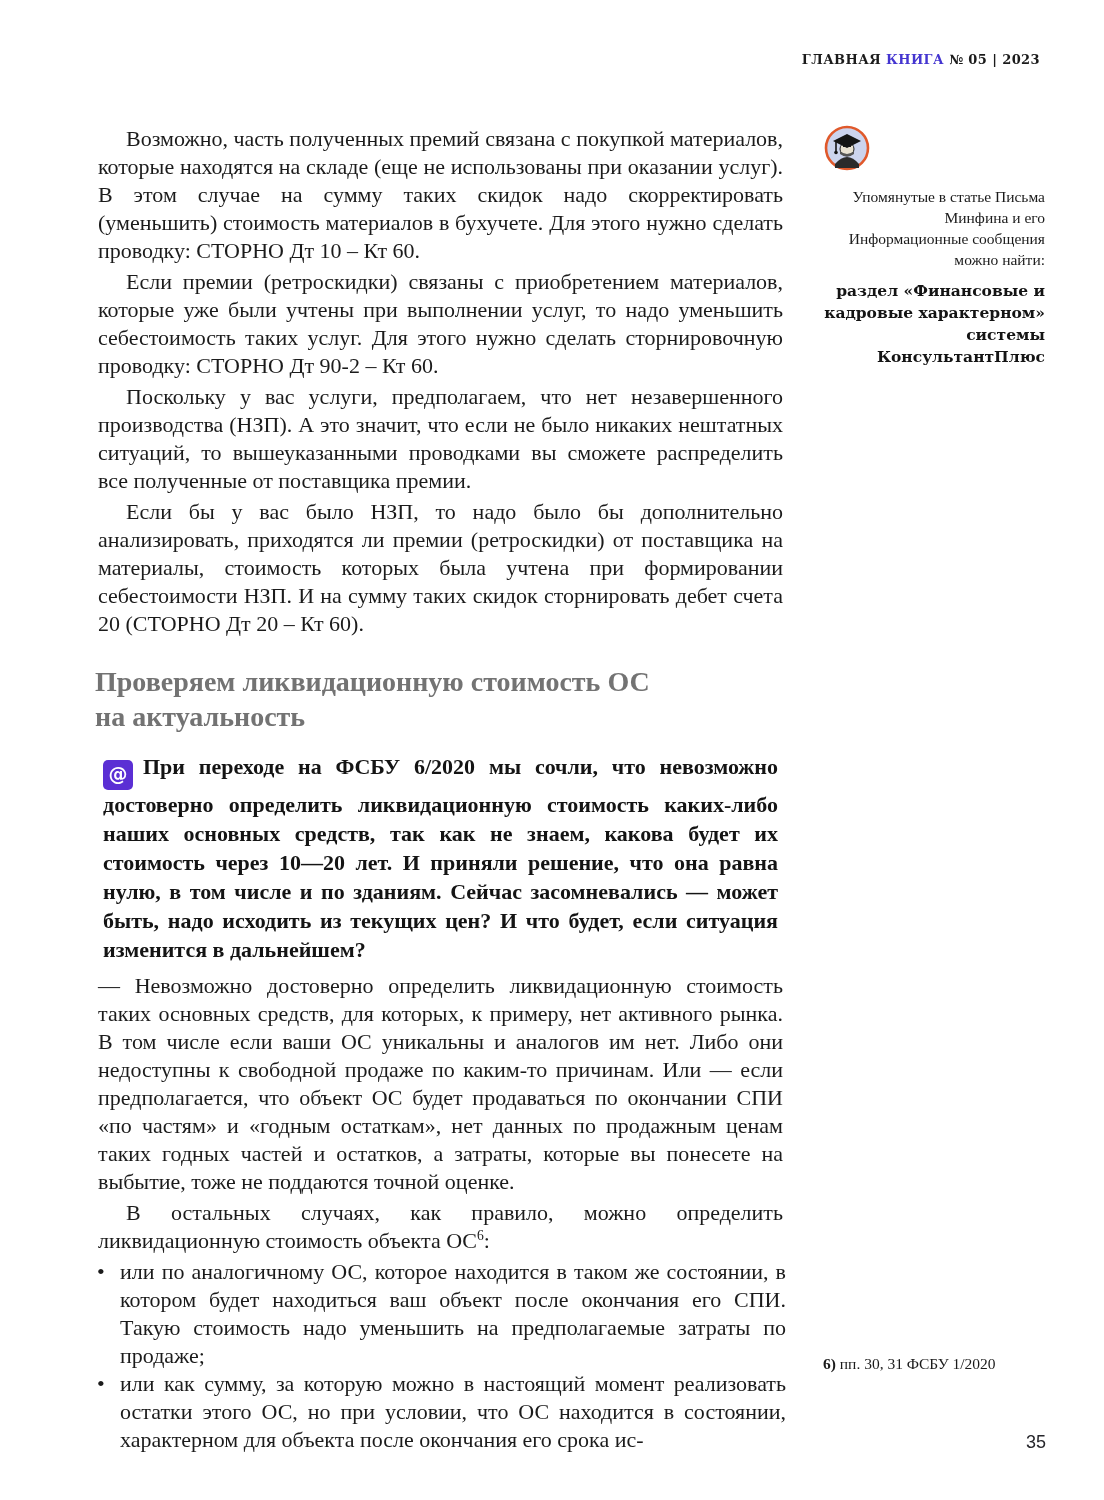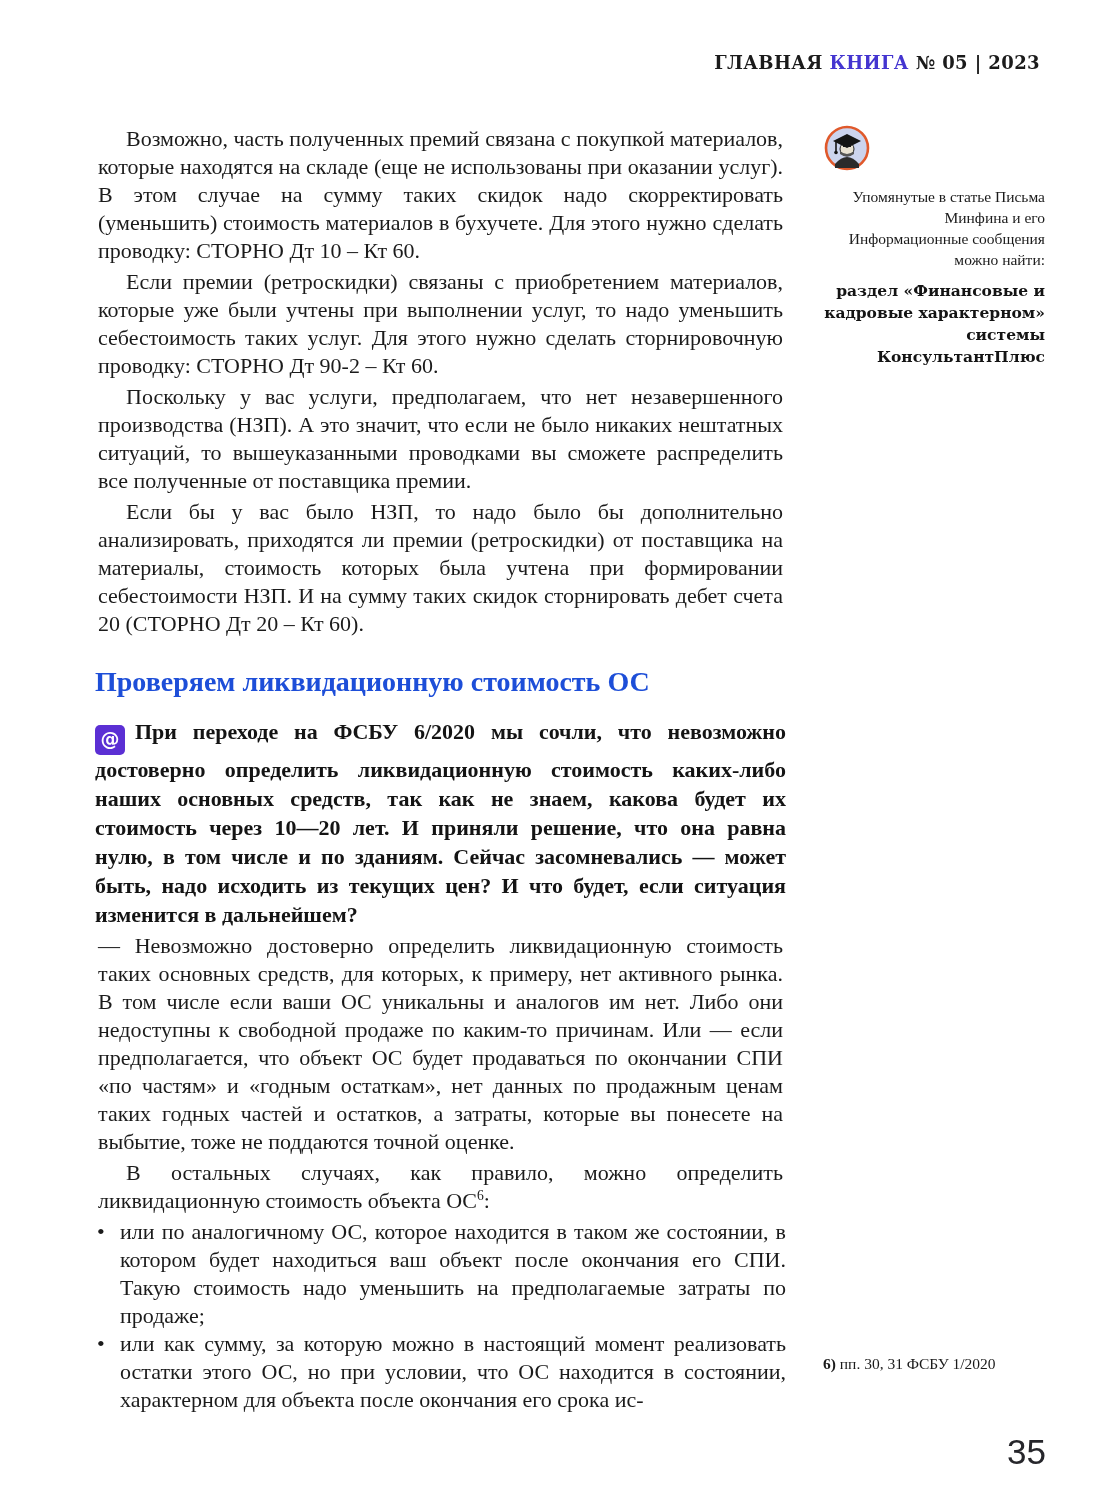--- a/index.html
+++ b/index.html
@@ -14,21 +14,21 @@
     overflow: hidden;
   }
 
   
   .header {
     position: absolute;
     top: 52px;
     right: 64px;
     font-family: "DejaVu Serif", serif;
     font-weight: bold;
-    font-size: 18px;
+    font-size: 13px;
     letter-spacing: 0.4px;
     white-space: nowrap;
   }
   .header .brand-blue { color: #4435d0; }
 
   
   .column {
     position: absolute;
     left: 95px;
     top: 122px;
@@ -38,27 +38,27 @@
     text-align: justify;
   }
   .para { margin: 3px; }
   .para.indent { text-indent: 28px; }
 
   .section-heading {
     margin: 26px 0 18px 0;
     font-size: 28px;
     line-height: 35px;
     font-weight: bold;
-    color: #1d4ed8;
+    color: #737373;
     text-align: left;
   }
   .section-heading span { display: block; }
 
   .question {
-    margin: 0;
+    margin: 8px;
     font-weight: bold;
     line-height: 29px;
     color: #141414;
   }
   .at-badge {
     display: inline-flex;
     align-items: center;
     justify-content: center;
     width: 30px;
     height: 30px;
@@ -111,21 +111,21 @@
     line-height: 20px;
   }
   .footnote .marker { font-weight: bold; }
 
   
   .page-number {
     position: absolute;
     top: 1432px;
     right: 58px;
     font-family: "Liberation Sans", sans-serif;
-    font-size: 35px;
+    font-size: 18px;
     color: #26262b;
   }
 </style>
 </head>
 <body>
 
 <div class="page">
 
   <div class="header">
     <span>ГЛАВНАЯ</span>
@@ -149,20 +149,21 @@
   </aside>
 
   <main class="column">
     <p class="para indent">Возможно, часть полученных премий связана с покупкой материалов, которые находятся на складе (еще не использованы при оказании услуг). В этом случае на сумму таких скидок надо скорректировать (уменьшить) стоимость материалов в бухучете. Для этого нужно сделать проводку: СТОРНО Дт 10 – Кт 60.</p>
     <p class="para indent">Если премии (ретроскидки) связаны с приобретением материалов, которые уже были учтены при выполнении услуг, то надо уменьшить себестоимость таких услуг. Для этого нужно сделать сторнировочную проводку: СТОРНО Дт 90-2 – Кт 60.</p>
     <p class="para indent">Поскольку у вас услуги, предполагаем, что нет незавершенного производства (НЗП). А это значит, что если не было никаких нештатных ситуаций, то вышеуказанными проводками вы сможете распределить все полученные от поставщика премии.</p>
     <p class="para indent">Если бы у вас было НЗП, то надо было бы дополнительно анализировать, приходятся ли премии (ретроскидки) от поставщика на материалы, стоимость которых была учтена при формировании себестоимости НЗП. И на сумму таких скидок сторнировать дебет счета 20 (СТОРНО Дт 20 – Кт 60).</p>
 
     <h2 class="section-heading">
       <span>Проверяем ликвидационную стоимость ОС</span>
+      <span>на актуальность</span>
     </h2>
 
     <p class="question"><span class="at-badge">@</span><span>При переходе на ФСБУ 6/2020 мы сочли, что невозможно достоверно определить ликвидационную стоимость каких-либо наших основных средств, так как не знаем, какова будет их стоимость через 10—20 лет. И приняли решение, что она равна нулю, в том числе и по зданиям. Сейчас засомневались — может быть, надо исходить из текущих цен? И что будет, если ситуация изменится в дальнейшем?</span></p>
 
     <p class="para">— Невозможно достоверно определить ликвидационную стоимость таких основных средств, для которых, к примеру, нет активного рынка. В том числе если ваши ОС уникальны и аналогов им нет. Либо они недоступны к свободной продаже по каким-то причинам. Или — если предполагается, что объект ОС будет продаваться по окончании СПИ «по частям» и «годным остаткам», нет данных по продажным ценам таких годных частей и остатков, а затраты, которые вы понесете на выбытие, тоже не поддаются точной оценке.</p>
 
     <p class="para indent"><span>В остальных случаях, как правило, можно определить ликвидационную стоимость объекта ОС</span><sup class="fn">6</sup><span>:</span></p>
 
     <ul class="bullets">
       <li><span class="bullet">•</span><span>или по аналогичному ОС, которое находится в таком же состоянии, в котором будет находиться ваш объект после окончания его СПИ. Такую стоимость надо уменьшить на предполагаемые затраты по продаже;</span></li>

